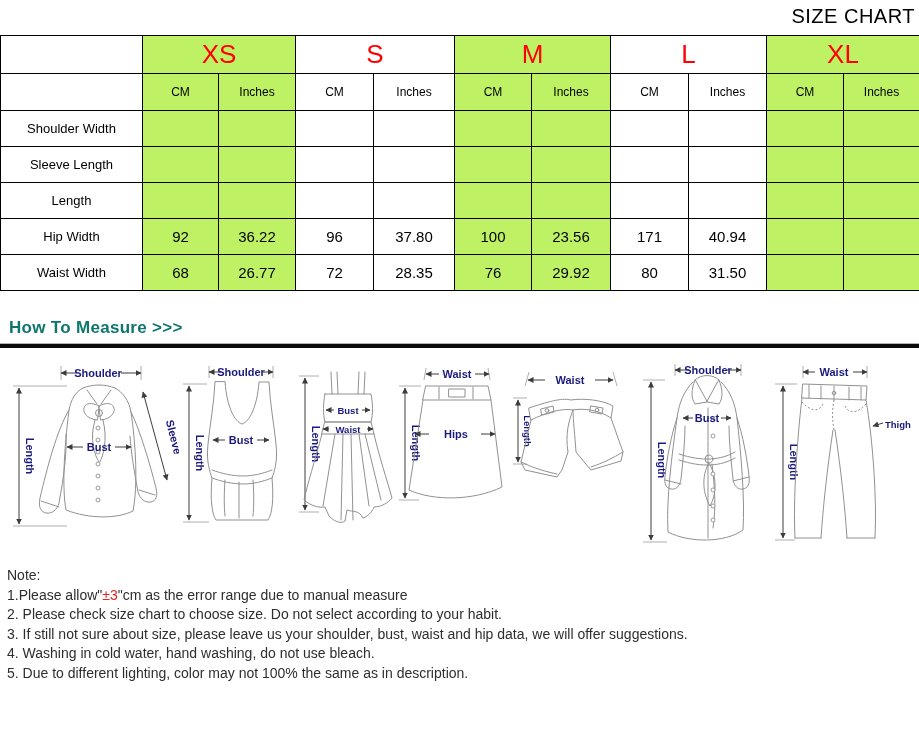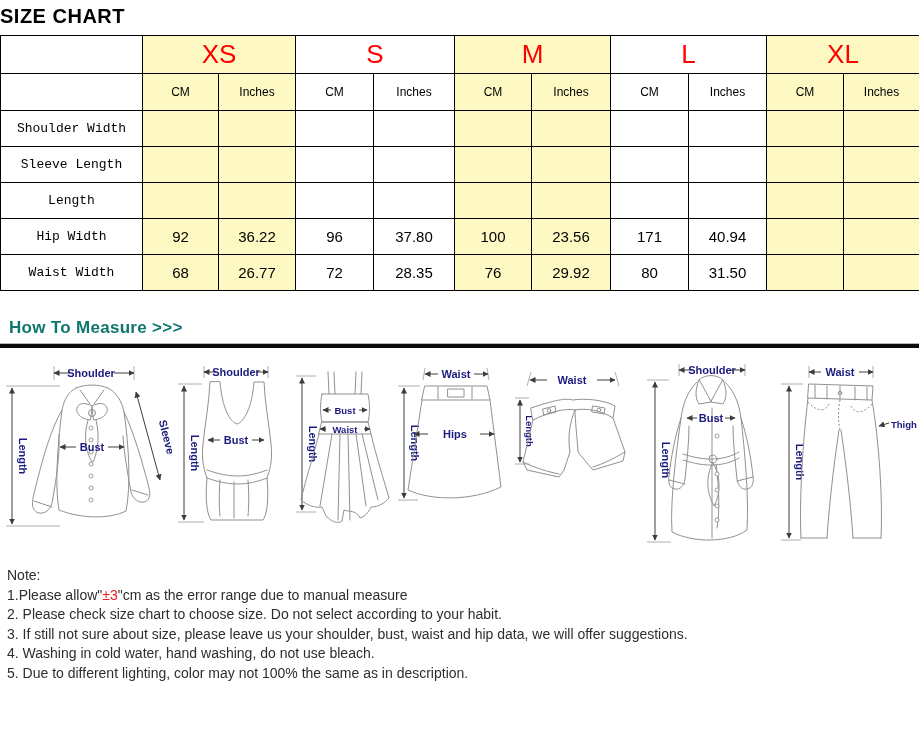--- a/index.html
+++ b/index.html
@@ -1,39 +1,39 @@
 <!DOCTYPE html>
 <html><head>
 <meta charset="utf-8">
 <style>
   html,body{margin:0;padding:0;background:#fff;}
   body{width:919px;font-family:"Liberation Sans",sans-serif;color:#000;}
   .page{width:919px;position:relative;}
 
   
-  .title{margin:5px 12px 7px 0;text-align:left;font-size:20px;font-weight:bold;letter-spacing:.5px;}
+  .title{margin:5px 4px 7px 0;text-align:right;font-size:20px;font-weight:normal;letter-spacing:.5px;}
 
   
   table.size-table{border-collapse:collapse;table-layout:fixed;width:919px;}
   table.size-table td,table.size-table th{border:1px solid #000;text-align:center;vertical-align:middle;padding:0;font-weight:normal;}
   tr.size-row{height:38px;}
   tr.unit-row{height:37px;}
   tr.data-row{height:36px;}
   .size-hd{font-size:26px;color:#ff0000;}
   .unit-hd{font-size:12px;font-weight:bold;}
-  .row-label{font-size:13px;font-family:Liberation Mono, monospace;}
+  .row-label{font-size:13px;}
   .val{font-size:15px;}
-  .shaded{background:#fef9c3;}
+  .shaded{background:#bef264;}
 
   
   .htm{margin:27px 0 0 9px;color:#0f766e;font-size:17px;font-weight:bold;letter-spacing:.3px;}
   .divider{margin-top:5px;height:4px;background:#0b0b0b;border-top:1px solid #b5b5b5;}
 
   
-  .illos{display:flex;justify-content:space-between;align-items:flex-start;padding:12px 2px 0 2px;height:196px;}
+  .illos{display:flex;justify-content:center;align-items:flex-start;padding:12px 2px 0 2px;height:196px;}
   .g{stroke:#919191;fill:none;stroke-width:1;stroke-linejoin:round;stroke-linecap:round;}
   .gd{stroke:#919191;fill:none;stroke-width:1;stroke-dasharray:2,2;}
   .a{stroke:#3c3c3c;fill:none;stroke-width:1;}
   .tick{stroke:#9a9a9a;stroke-width:0.8;}
   .lb{fill:#1a1a7e;font-family:"Liberation Sans",sans-serif;font-size:11px;font-weight:bold;text-anchor:middle;}
   .lbs{font-size:9.5px;}
   .btn{fill:#fff;stroke:#919191;stroke-width:0.9;}
 
   
   .notes{margin:10px 0 0 7px;font-size:14px;color:#2e2e2e;line-height:19.5px;}

